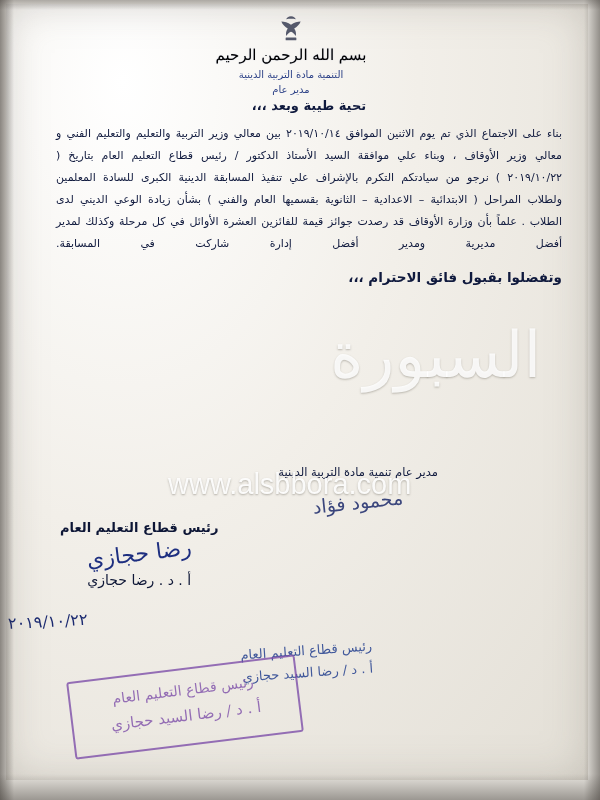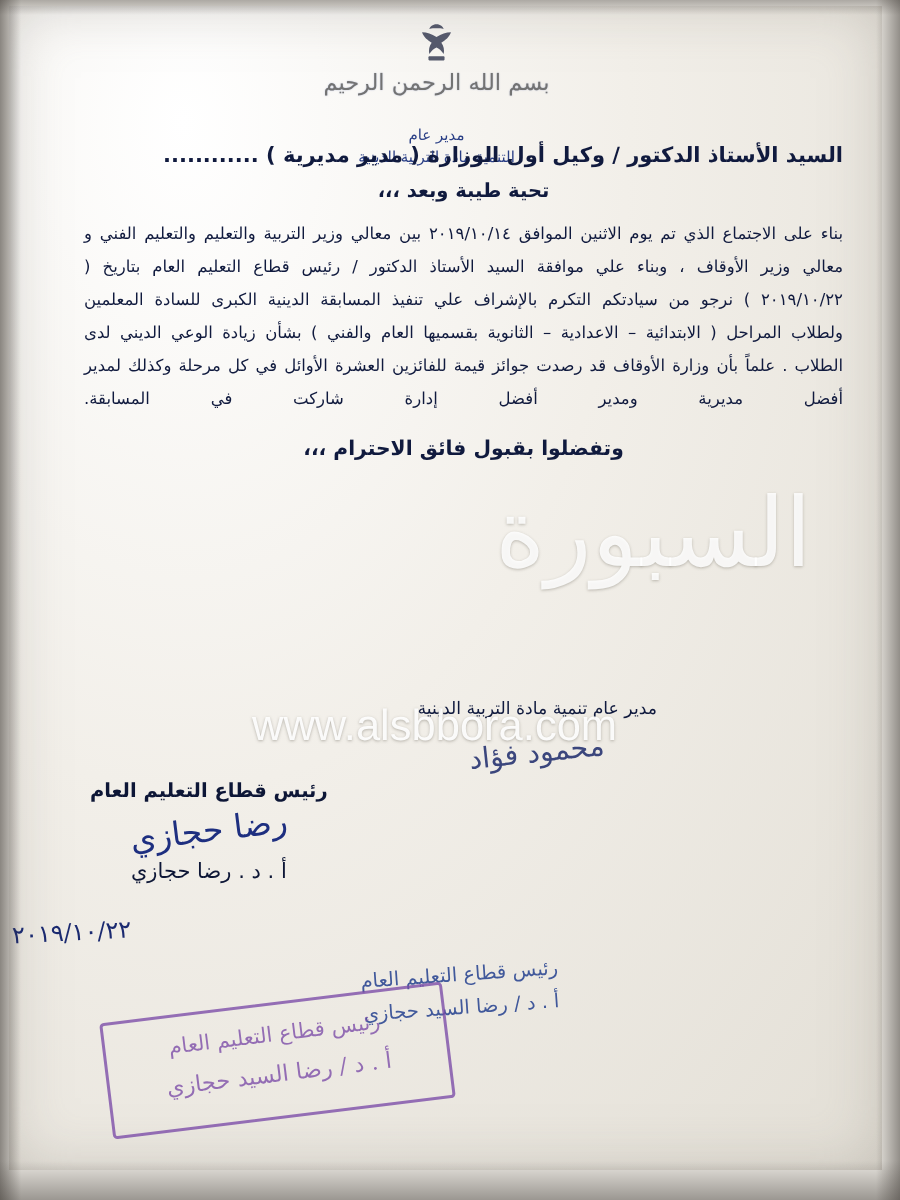--- a/index.html
+++ b/index.html
@@ -69,24 +69,24 @@
   }
   .crest {
     display: block;
     margin: 0 auto 2px auto;
     width: 34px;
     height: 30px;
     opacity: .85;
   }
   .basmala {
     font-size: 15px;
-    color: #737373;
+    color: #000000;
     letter-spacing: 0px;
     font-family: "DejaVu Serif", "Liberation Serif", serif;
-    margin-bottom: 20px;
+    margin-bottom: 4px;
     text-shadow: 0 0 1px rgba(39,64,139,0.35);
   }
   .lh-line {
     font-size: 10px;
     color: #2a3f86;
     line-height: 1.45;
   }
 
   
   .doc-body {
@@ -113,21 +113,21 @@
   .para {
     font-size: 11px;
     line-height: 2.0;
     text-align: justify;
     text-align-last: justify;
     word-spacing: 1px;
   }
   .closing {
     font-size: 13.5px;
     font-weight: bold;
-    text-align: center;
+    text-align: right;
     margin-top: 14px;
   }
 
   
   .sig-right {
     position: absolute;
     top: 462px;
     right: 162px;
     text-align: center;
     color: #101a3e;
@@ -250,26 +250,25 @@
 
   <div class="letterhead">
     <svg class="crest" viewBox="0 0 60 56">
       <g fill="#3a3f55">
         <path d="M30 4c-5 0-8 3-9 6 3-1 6-1 9-1s6 0 9 1c-1-3-4-6-9-6z"></path>
         <path d="M12 14c6 0 12 2 18 6 6-4 12-6 18-6-2 6-7 10-12 13 3 4 4 9 3 14-3-4-6-7-9-8-3 1-6 4-9 8-1-5 0-10 3-14-5-3-10-7-12-13z"></path>
         <rect x="20" y="44" width="20" height="5" rx="1"></rect>
       </g>
     </svg>
     <div class="basmala">بسم الله الرحمن الرحيم</div>
+    <div class="lh-line">التنمية مادة التربية الدينية</div>
     <div class="lh-line">مدير عام</div>
-    <div class="lh-line">التنمية مادة التربية الدينية</div>
   </div>
 
   <div class="doc-body">
-    <div class="addressee">السيد الأستاذ الدكتور / وكيل أول الوزارة ( مدير مديرية ) ............</div>
     <div class="greeting">تحية طيبة وبعد ،،،</div>
     <div class="para">بناء على الاجتماع الذي تم يوم الاثنين الموافق ٢٠١٩/١٠/١٤ بين معالي وزير التربية والتعليم والتعليم الفني و معالي وزير الأوقاف ، وبناء علي موافقة السيد الأستاذ الدكتور / رئيس قطاع التعليم العام بتاريخ ( ٢٠١٩/١٠/٢٢ ) نرجو من سيادتكم التكرم بالإشراف علي تنفيذ المسابقة الدينية الكبرى للسادة المعلمين ولطلاب المراحل ( الابتدائية – الاعدادية – الثانوية بقسميها العام والفني ) بشأن زيادة الوعي الديني لدى الطلاب . علماً بأن وزارة الأوقاف قد رصدت جوائز قيمة للفائزين العشرة الأوائل في كل مرحلة وكذلك لمدير أفضل مديرية ومدير أفضل إدارة شاركت في المسابقة.</div>
     <div class="closing">وتفضلوا بقبول فائق الاحترام ،،،</div>
   </div>
 
   <div class="sig-right">
     <div class="sig-name">مدير عام تنمية مادة التربية الدينية</div>
     <div class="handwriting">محمود فؤاد</div>
   </div>
 

